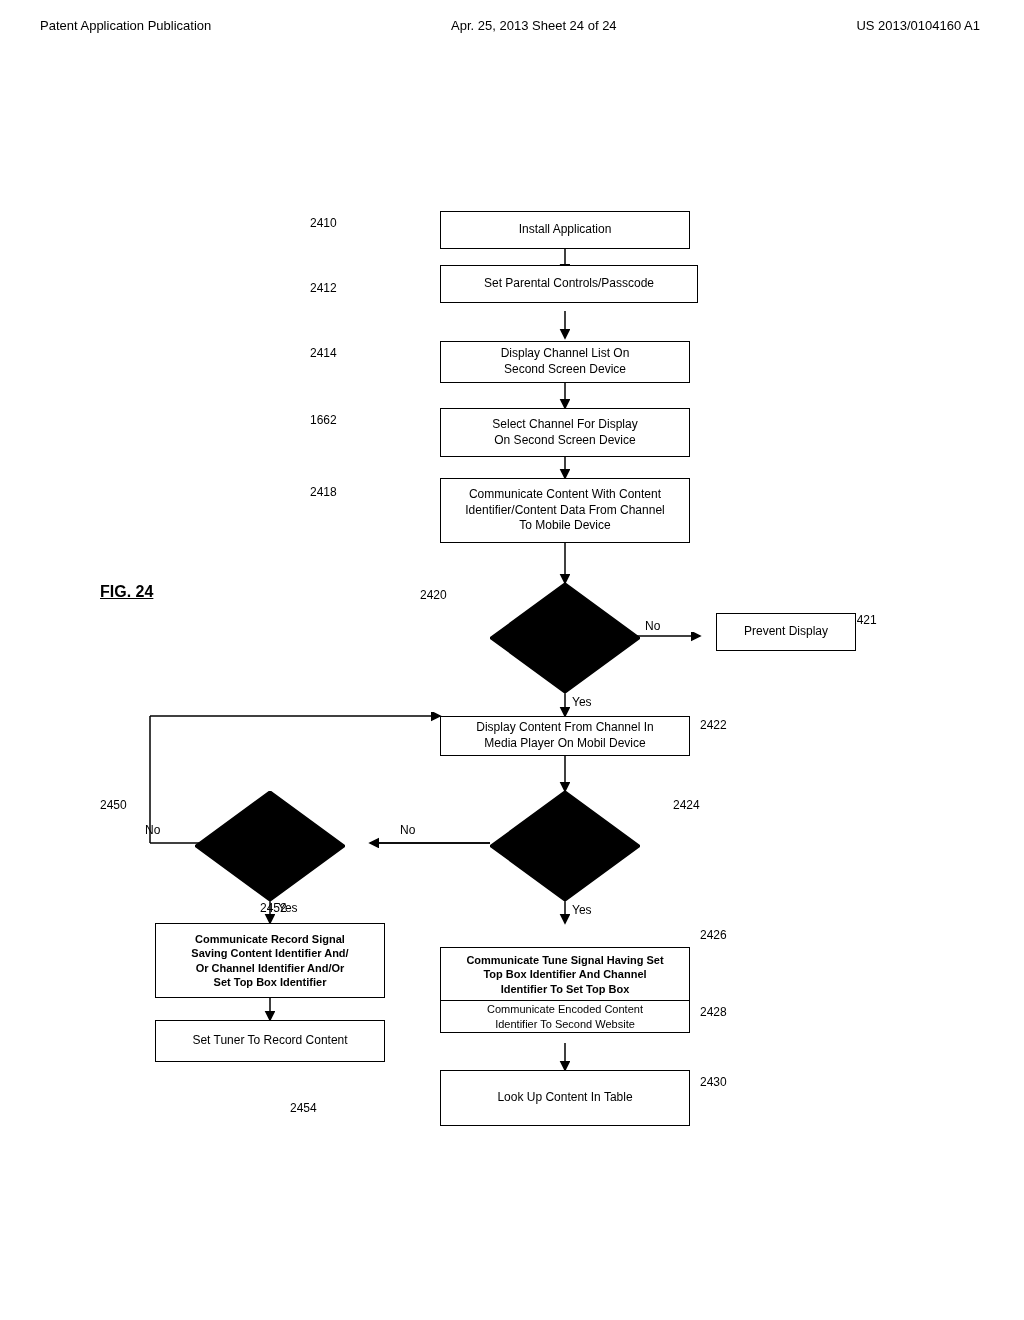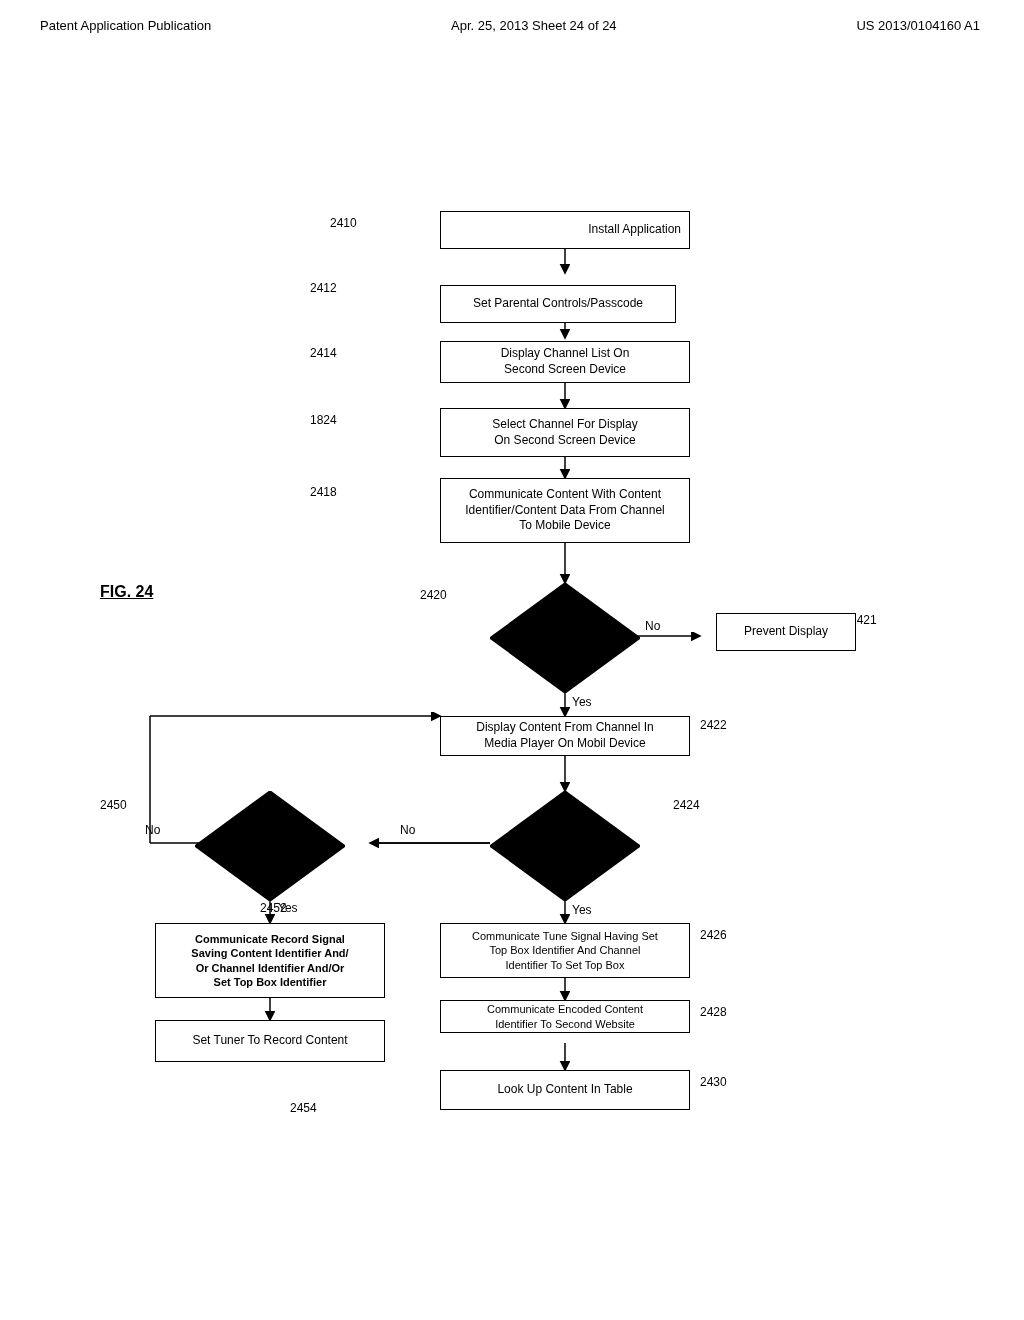--- a/index.html
+++ b/index.html
@@ -127,40 +127,40 @@
     <line x1="490" y1="790" x2="370" y2="790"></line>
 
     <line x1="200" y1="790" x2="150" y2="790"></line>
     <line x1="150" y1="790" x2="150" y2="663"></line>
     <line x1="150" y1="663" x2="440" y2="663" marker-end="url(#arrow)"></line>
 
   </svg>
 
   <div class="fig-label" style="left:100px; top:530px;">FIG. 24</div>
 
-  <div class="node-label" style="left:310px; top:163px;margin-left:20px;">2410</div>
-
-  <div class="box" style="left:440px; top:158px; width:250px; height:38px;justify-content:flex-end;">
+  <div class="node-label" style="left:310px; top:163px;">2410</div>
+
+  <div class="box" style="left:440px; top:158px; width:250px; height:38px;">
     <span>Install Application</span>
   </div>
 
   <div class="node-label" style="left:310px; top:228px;">2412</div>
 
-  <div class="box" style="left:440px; top:232px; width:236px; height:38px;justify-content:center;">
+  <div class="box" style="left:440px; top:212px; width:258px; height:38px;justify-content:center;">
     <span>Set Parental Controls/Passcode</span>
   </div>
 
   <div class="node-label" style="left:310px; top:293px;">2414</div>
 
   <div class="box" style="left:440px; top:288px; width:250px; height:42px;">
     <span style="white-space:pre-line;">Display Channel List On
 Second Screen Device</span>
   </div>
 
-  <div class="node-label" style="left:310px; top:360px;">1824</div>
+  <div class="node-label" style="left:310px; top:360px;">1662</div>
 
   <div class="box" style="left:440px; top:355px; width:250px; height:49px;">
     <span style="white-space:pre-line;">Select Channel For Display
 On Second Screen Device</span>
   </div>
 
   <div class="node-label" style="left:310px; top:432px;">2418</div>
 
   <div class="box" style="left:440px; top:425px; width:250px; height:65px;">
     <span style="white-space:pre-line;">Communicate Content With Content
@@ -227,32 +227,32 @@
 Set Top Box Identifier</span>
   </div>
 
   <div class="node-label" style="left:290px; top:1048px;">2454</div>
   <div class="box" style="left:155px; top:967px; width:230px; height:42px;text-align:center;">
     <span>Set Tuner To Record Content</span>
   </div>
 
   <div class="node-label" style="left:700px; top:875px;">2426</div>
 
-  <div class="box" style="left:440px; top:870px; width:250px; height:55px;">
+  <div class="box" style="left:440px; top:894px; width:250px; height:55px;font-weight:bold;">
     <span style="white-space:pre-line; font-size:11px;">Communicate Tune Signal Having Set
 Top Box Identifier And Channel
 Identifier To Set Top Box</span>
   </div>
 
   <div class="node-label" style="left:700px; top:952px;">2428</div>
 
   <div class="box" style="left:440px; top:947px; width:250px; height:33px;">
     <span style="white-space:pre-line; font-size:11px;">Communicate Encoded Content
 Identifier To Second Website</span>
   </div>
 
   <div class="node-label" style="left:700px; top:1022px;">2430</div>
 
-  <div class="box" style="left:440px; top:1017px; width:250px; height:40px;">
+  <div class="box" style="left:440px; top:1017px; width:250px; height:56px;">
     <span>Look Up Content In Table</span>
   </div>
 
 </div>
 
 </body></html>

